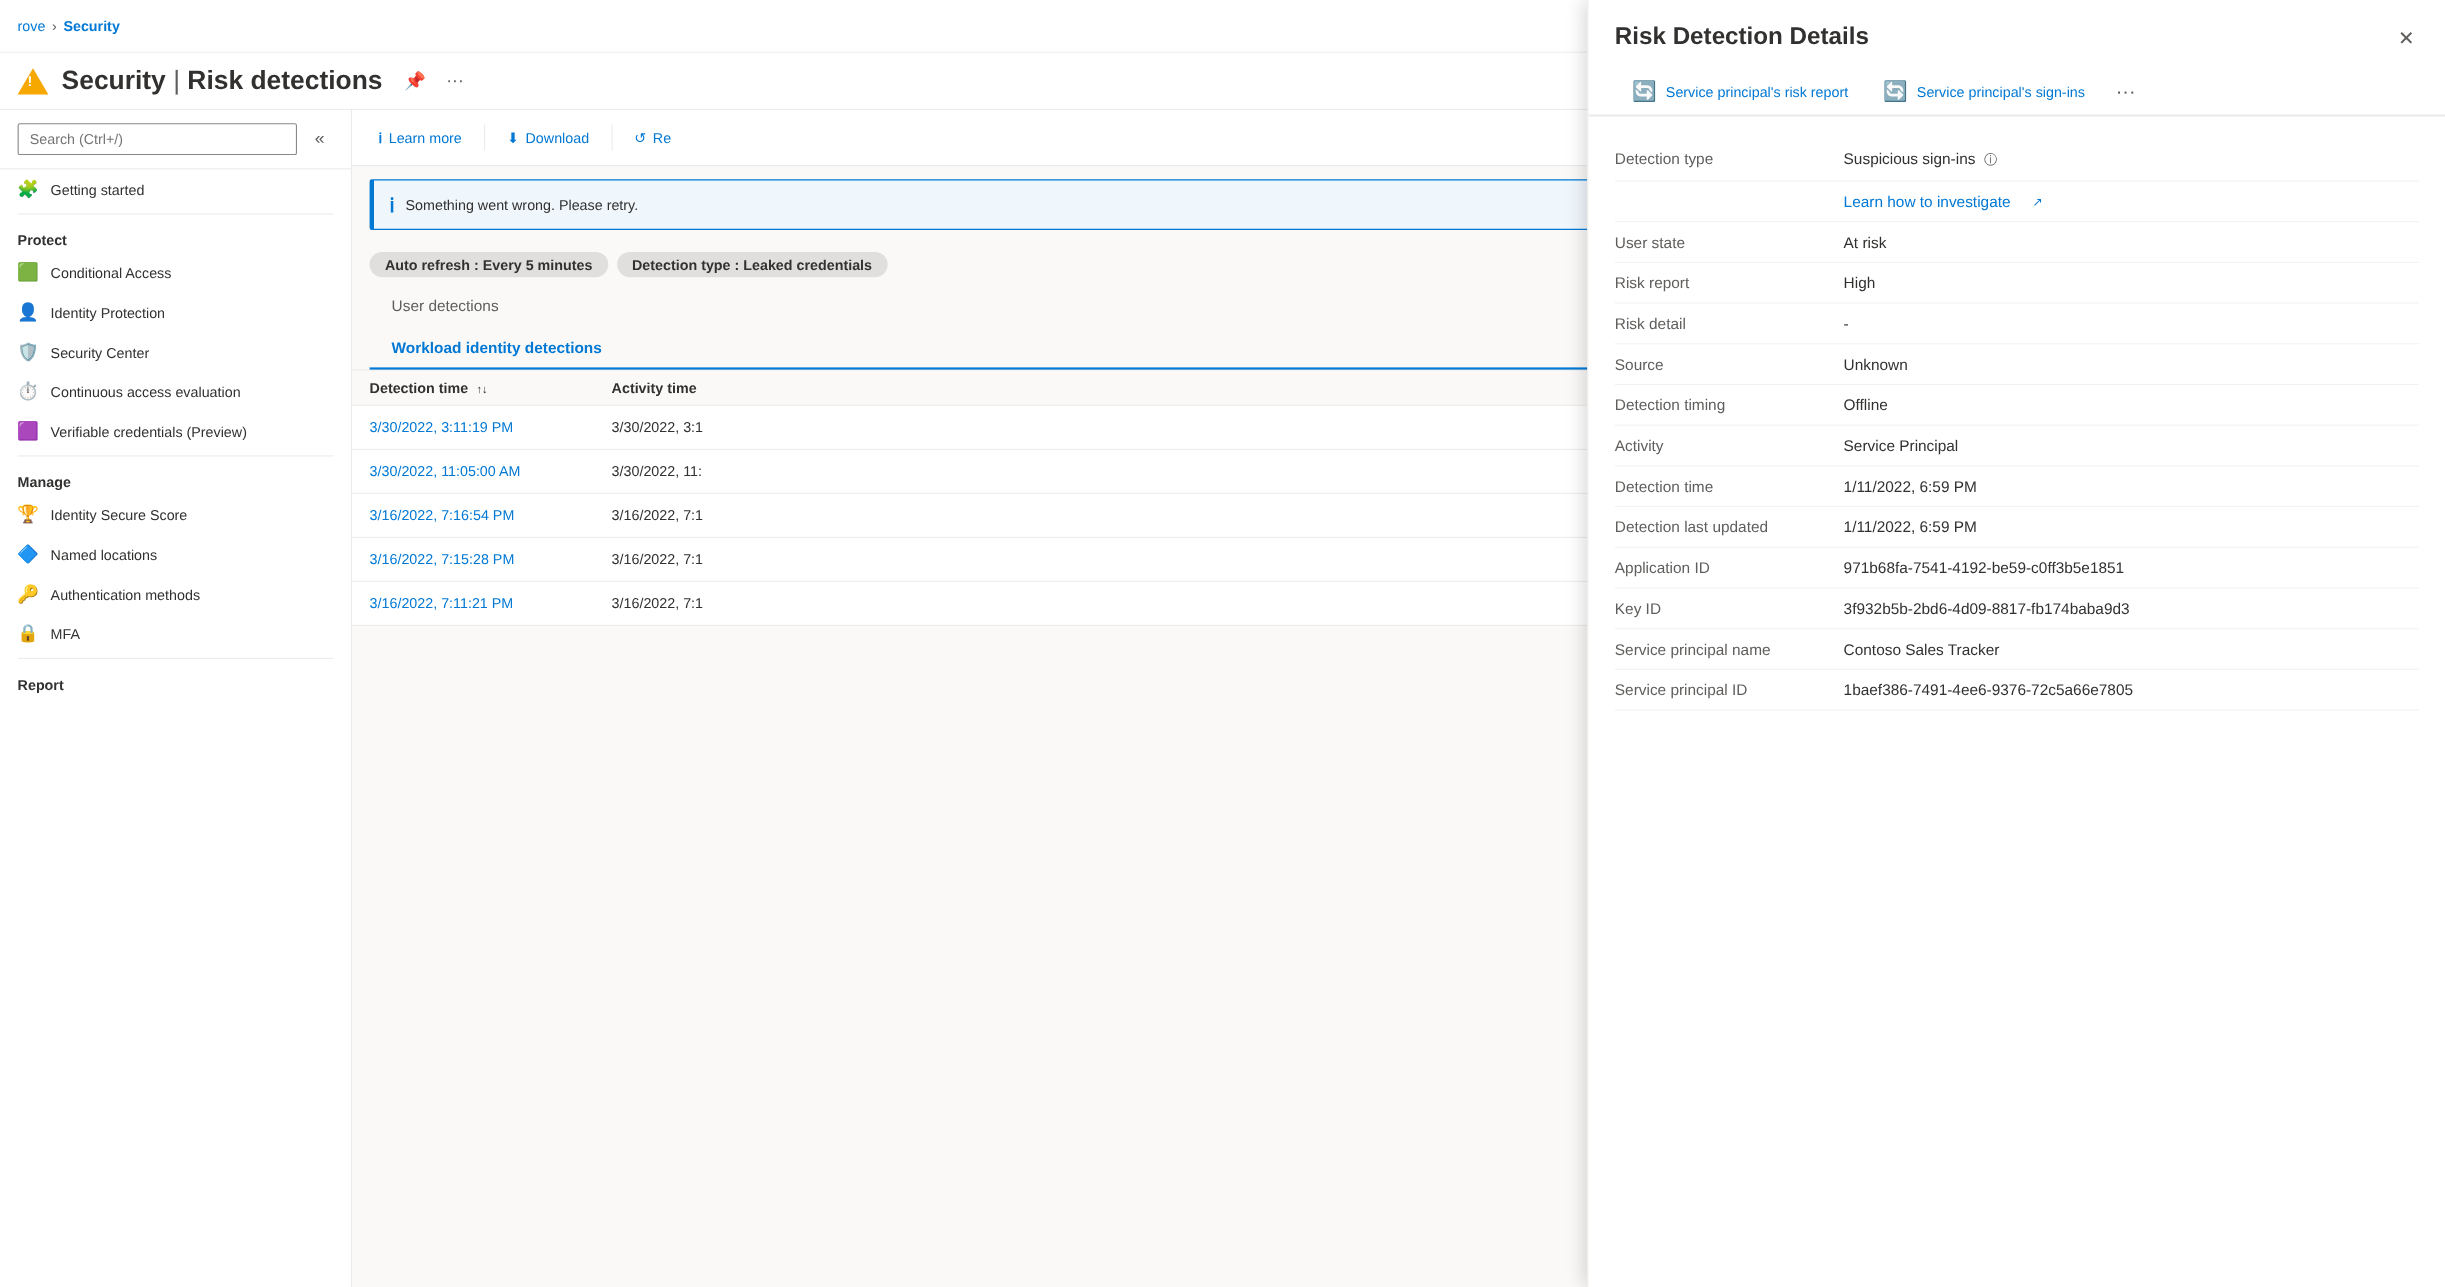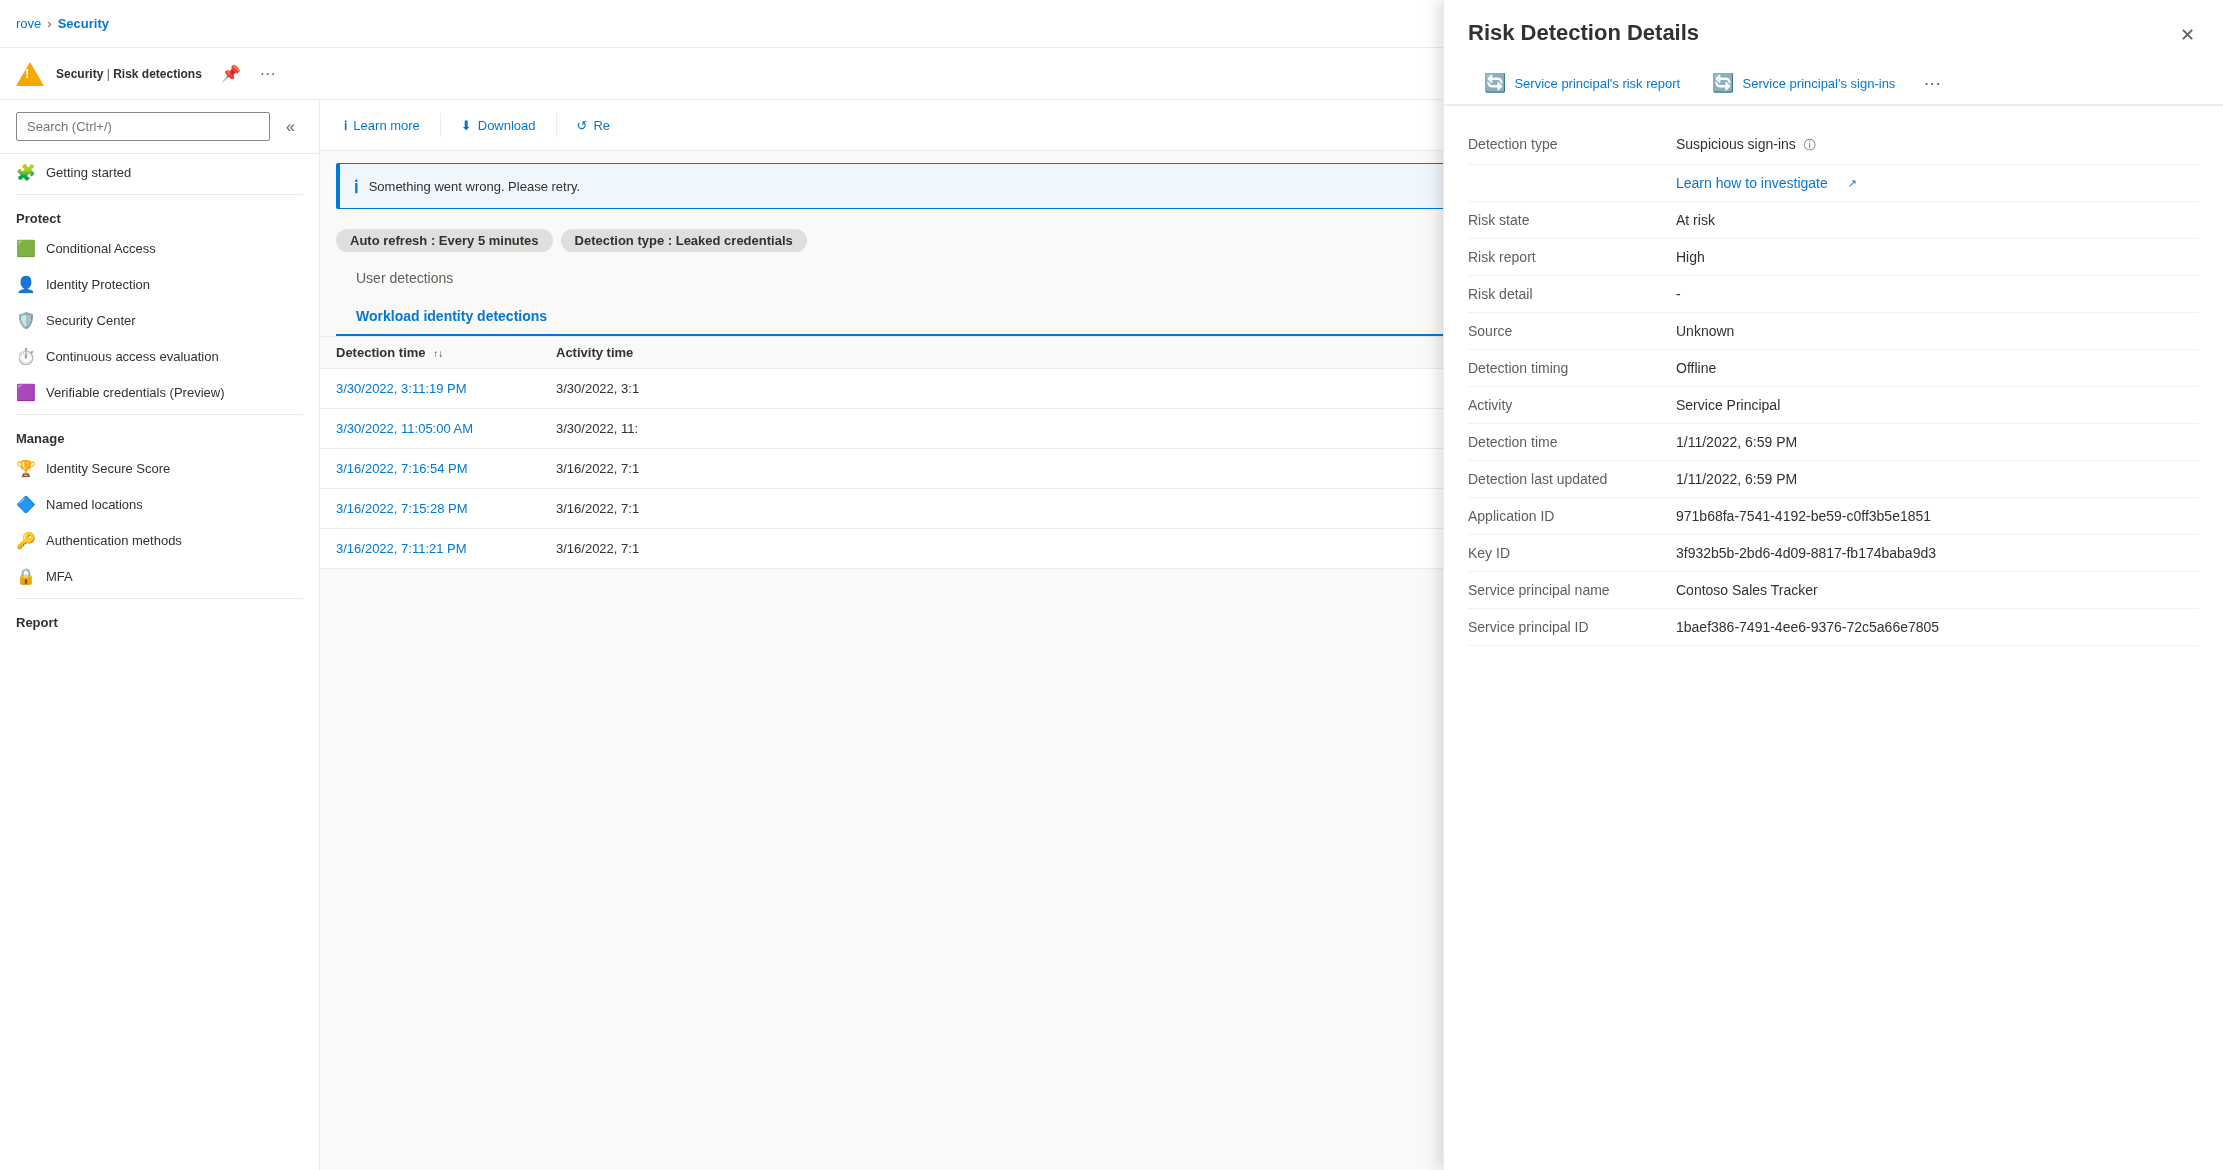--- a/index.html
+++ b/index.html
@@ -254,21 +254,21 @@
     <a href="#">rove</a>
     <span>›</span>
     <a href="#" style="font-weight:600;">Security</a>
   </div>
 </div>
 
 <div class="page-header">
   <div class="warning-icon">
     <div class="warning-triangle"></div>
   </div>
-  <span style="font-size:12px;font-weight:700;">
+  <span style="font-size:24px;font-weight:700;">
     <span>Security</span>
     <span style="font-weight:300;color:#605e5c;"> | </span>
     <span>Risk detections</span>
   </span>
   <div class="header-icons">
     <button class="icon-btn" title="Pin">📌</button>
     <button class="icon-btn" title="More">···</button>
   </div>
 </div>
 
@@ -438,21 +438,21 @@
       <div class="detail-label"></div>
       <div class="detail-value">
         <a class="detail-value link" href="#">
           <span>Learn how to investigate</span>
           <span class="external-link-icon">↗</span>
         </a>
       </div>
     </div>
 
     <div class="detail-row">
-      <div class="detail-label">Risk state</div>
+      <div class="detail-label">User state</div>
       <div class="detail-value">At risk</div>
     </div>
 
     <div class="detail-row">
       <div class="detail-label">Risk report</div>
       <div class="detail-value">High</div>
     </div>
 
     <div class="detail-row">
       <div class="detail-label">Risk detail</div>

